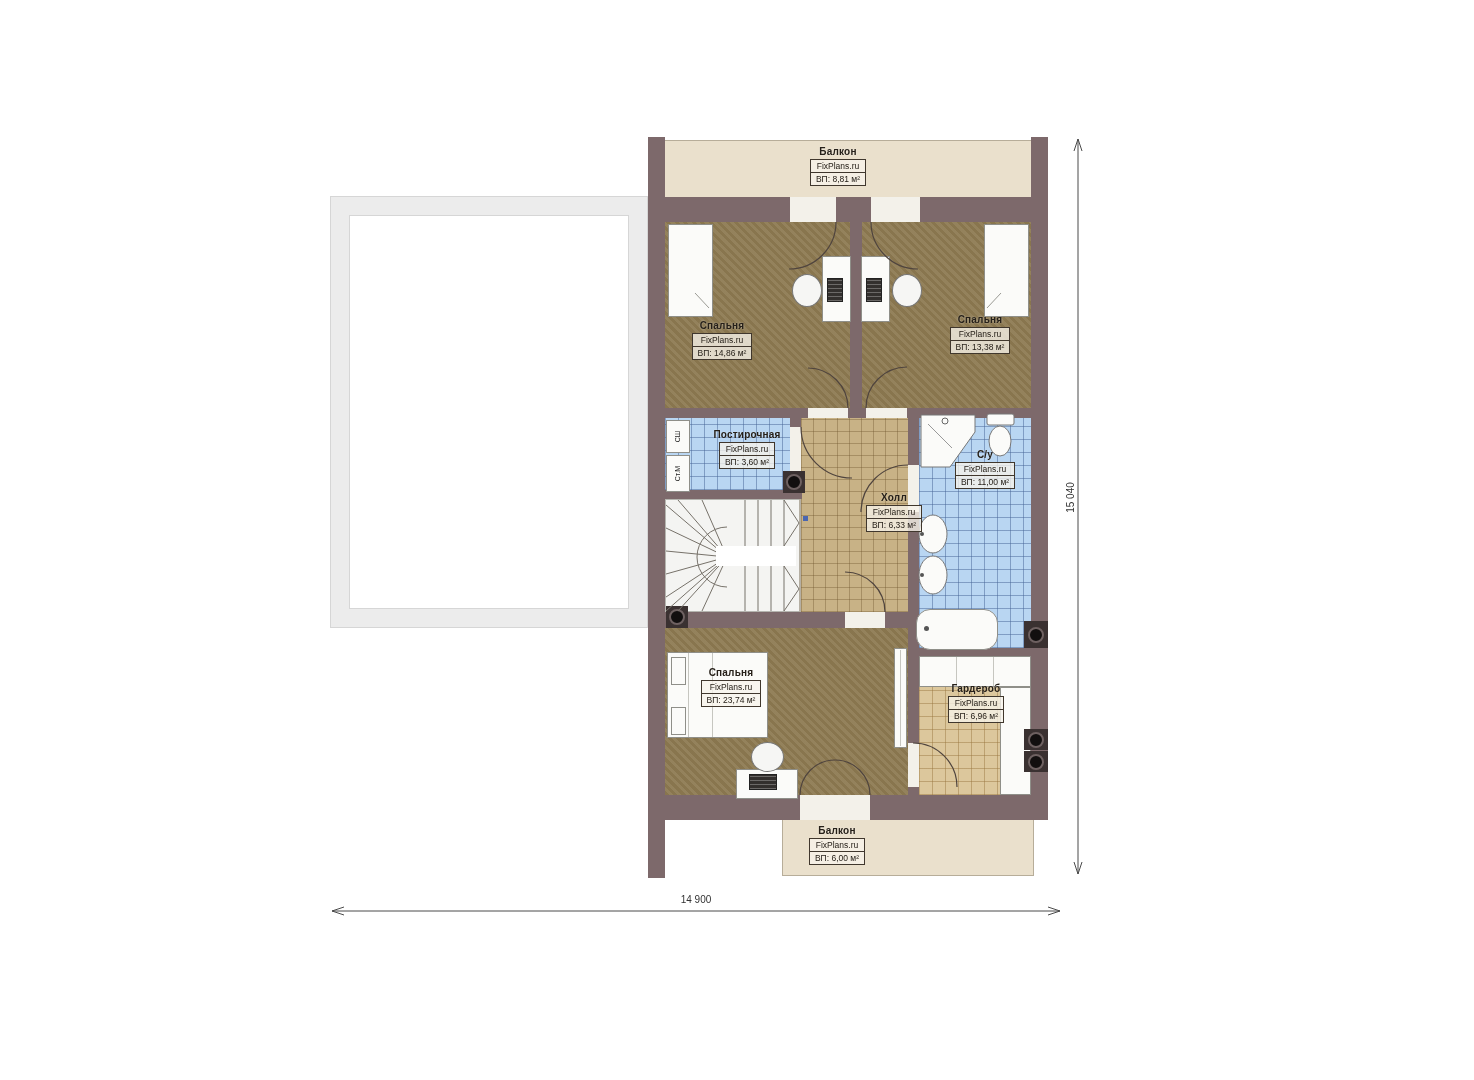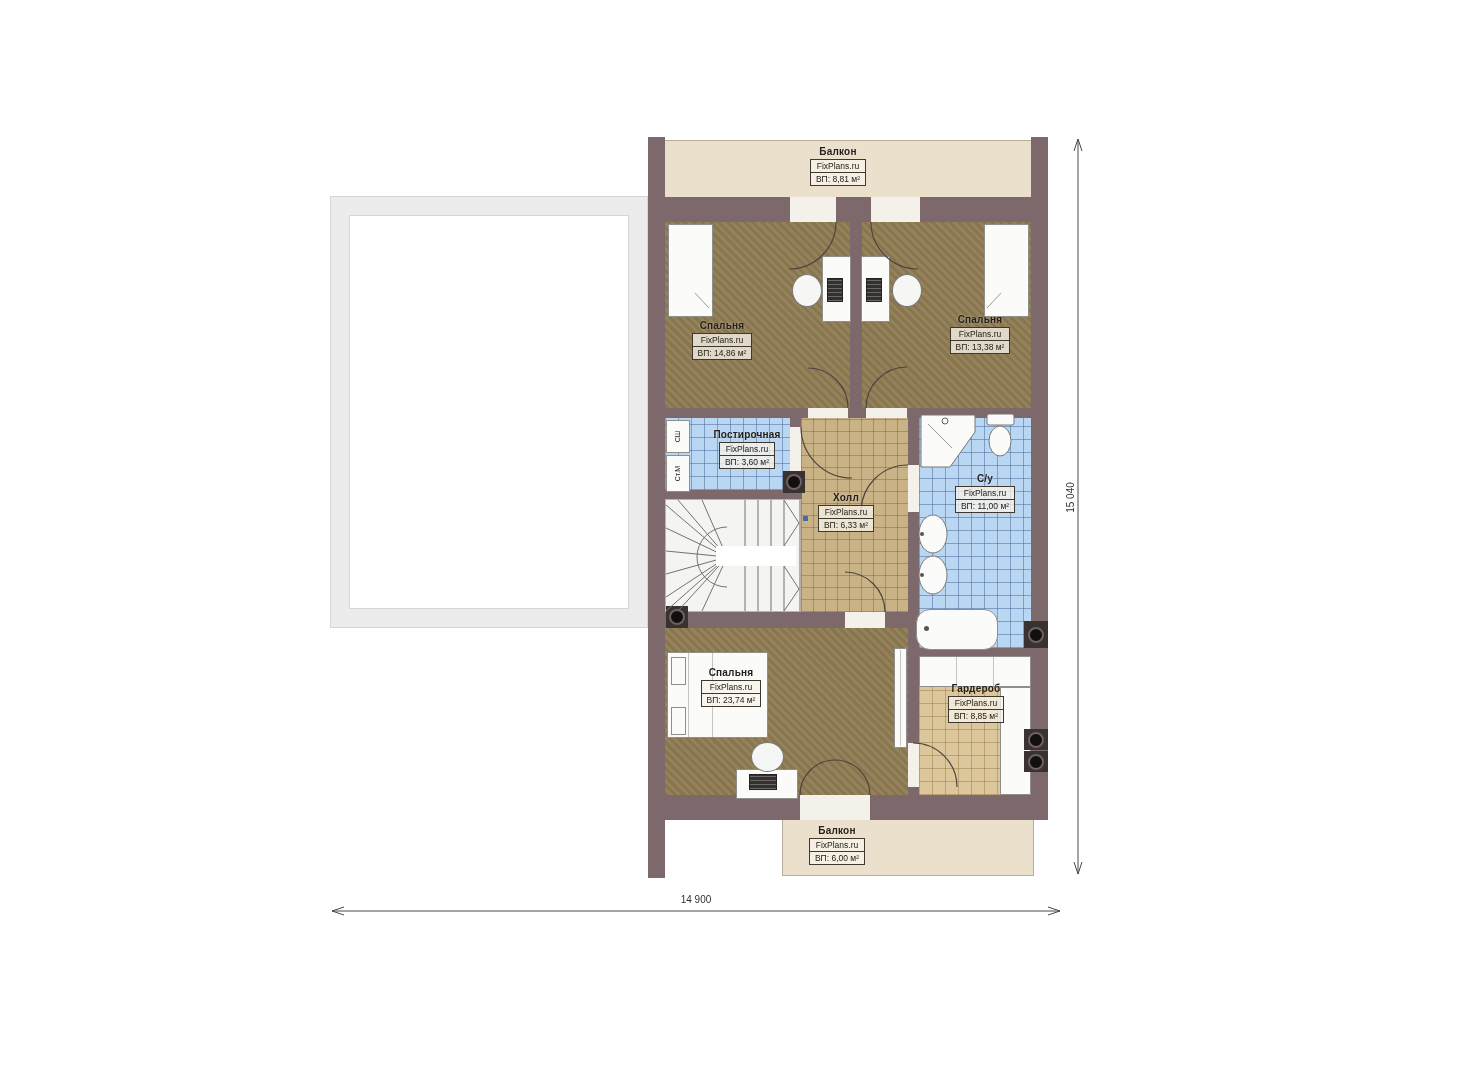--- a/index.html
+++ b/index.html
@@ -206,46 +206,46 @@
       <div class="row2">ВП: 13,38 м²</div>
       </div>
   </div>
   <div class="room-label" style="left:677px;top:429px">
     <div class="room-title">Постирочная</div>
     <div class="room-box">
         <div class="row1">FixPlans.ru</div>
       <div class="row2">ВП: 3,60 м²</div>
       </div>
   </div>
-  <div class="room-label" style="left:776px;top:492px">
+  <div class="room-label" style="left:824px;top:492px">
     <div class="room-title">Холл</div>
     <div class="room-box">
         <div class="row1">FixPlans.ru</div>
       <div class="row2">ВП: 6,33 м²</div>
       </div>
   </div>
-  <div class="room-label" style="left:915px;top:473px">
+  <div class="room-label" style="left:915px;top:449px">
     <div class="room-title">С/у</div>
     <div class="room-box">
         <div class="row1">FixPlans.ru</div>
       <div class="row2">ВП: 11,00 м²</div>
       </div>
   </div>
   <div class="room-label" style="left:661px;top:667px">
     <div class="room-title">Спальня</div>
     <div class="room-box">
         <div class="row1">FixPlans.ru</div>
       <div class="row2">ВП: 23,74 м²</div>
       </div>
   </div>
   <div class="room-label" style="left:906px;top:683px">
     <div class="room-title">Гардероб</div>
     <div class="room-box">
         <div class="row1">FixPlans.ru</div>
-      <div class="row2">ВП: 8,85 м²</div>
+      <div class="row2">ВП: 6,96 м²</div>
       </div>
   </div>
   <div class="room-label" style="left:767px;top:825px">
     <div class="room-title">Балкон</div>
     <div class="room-box">
         <div class="row1">FixPlans.ru</div>
       <div class="row2">ВП: 6,00 м²</div>
       </div>
   </div>
 

